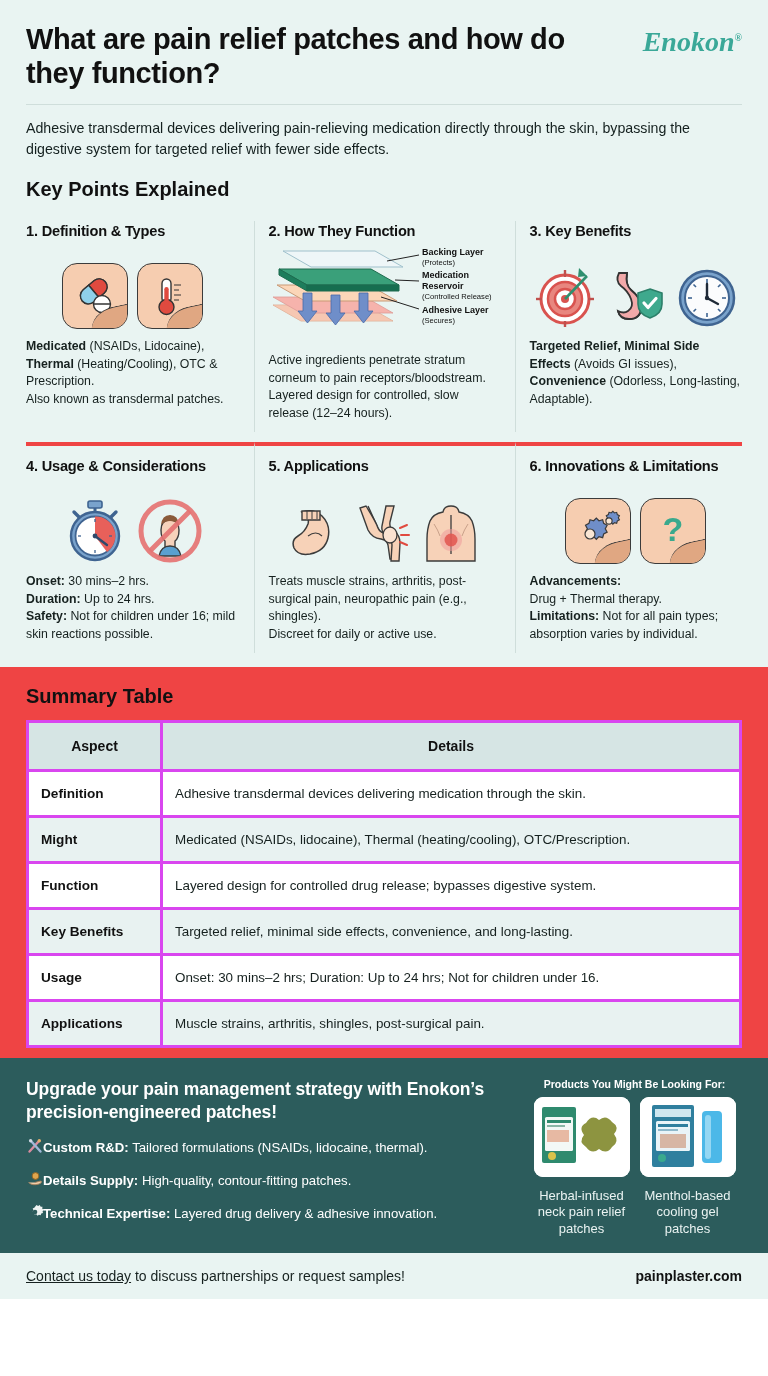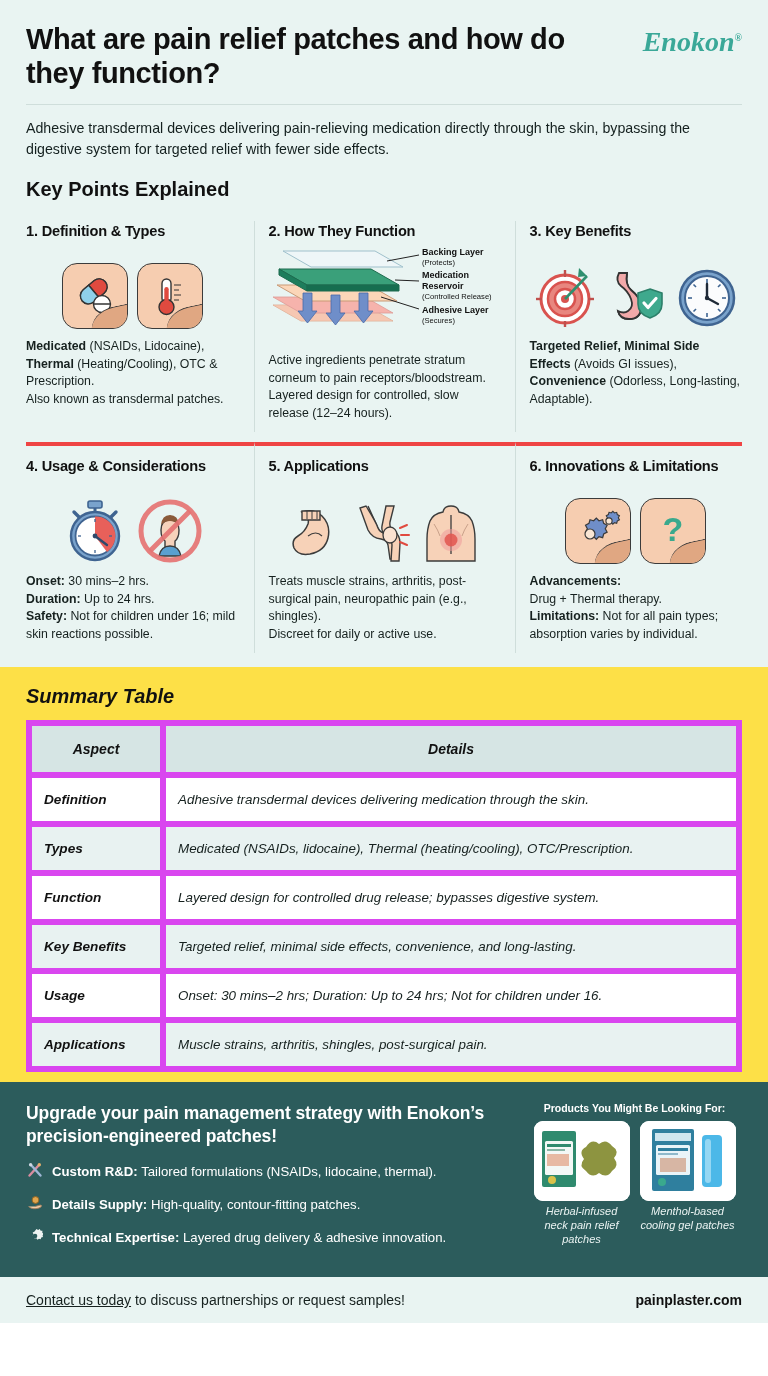--- a/index.html
+++ b/index.html
@@ -36,44 +36,44 @@
   .icons { display: flex; align-items: flex-end; justify-content: center; gap: 9px; margin: 4px 0 9px 0; min-height: 82px; }
 
   
   .patch { width: 66px; height: 66px; border-radius: 15px; background: #f6cdb0;
            border: 1.6px solid #3b3b3b; display: flex; align-items: center; justify-content: center;
            position: relative; overflow: hidden; }
   .patch::after { content: ""; position: absolute; right: -8px; bottom: -14px; width: 44px; height: 34px;
            background: #e0a782; border-top: 1.4px solid #3b3b3b; border-radius: 60% 10% 0 0; transform: rotate(-12deg); }
 
   
-  .table-section { background: #fde047; padding: 18px 26px 10px 26px; flex: 1; font-style: italic; }
+  .table-section { background: #ef4444; padding: 18px 26px 10px 26px; flex: 1; }
   .table-title { font-size: 20px; font-weight: bold; color: #111; margin-bottom: 12px; }
   table { width: 100%; border-collapse: collapse; }
-  th, td { border: 6px solid #d946ef; text-align: left; }
+  th, td { border: 3px solid #d946ef; text-align: left; }
   th { background: #d6e5e4; font-size: 14px; font-weight: bold; color: #111; padding: 15px 10px; text-align: center; }
   th.aspect-h { width: 134px; }
   td.k { font-size: 13.6px; font-weight: bold; color: #111; padding: 14px 12px; width: 134px; }
   td.v { font-size: 13.4px; color: #16211f; padding: 14px 12px; }
   tr.alt td { background: #e8f2f1; }
   tr.plain td { background: #ffffff; }
 
   
   .cta { background: #2c5c5c; color: #fff; padding: 20px 26px 16px 26px; display: flex; gap: 14px; }
   .cta-left { flex: 1 1 auto; min-width: 0; }
   .cta h2 { font-size: 17.5px; font-weight: bold; line-height: 1.3; margin-bottom: 14px; letter-spacing: -0.1px; }
-  .cta-item { display: flex; align-items: center; gap: 9px; margin-bottom: 13px; font-size: 13.2px; line-height: 1.3; }
+  .cta-item { display: flex; align-items: center; margin-bottom: 13px; font-size: 13.2px; line-height: 1.3; }
   .cta-item b { font-weight: bold; }
   .cta-ico { width: 17px; text-align: center; font-size: 14px; flex: 0 0 17px; }
   .cta-right { flex: 0 0 215px; text-align: center; }
   .cta-right .pl { font-size: 10.5px; font-weight: bold; margin-bottom: 7px; }
   .prods { display: flex; gap: 10px; justify-content: center; }
   .prod { width: 96px; }
   .prod .shot { width: 96px; height: 80px; background: #fff; border-radius: 9px; position: relative; overflow: hidden; }
-  .prod .cap { font-size: 11px; line-height: 1.25; margin-top: 4px; color: #eaf3f2; font-style: italic; }
+  .prod .cap { font-size: 13px; line-height: 1.25; margin-top: 11px; color: #eaf3f2; }
 
   
   .footer { background: #e9f4f2; padding: 15px 26px; display: flex; justify-content: space-between;
             align-items: center; font-size: 14px; color: #16211f; }
   .footer .link { text-decoration: underline; font-weight: normal; }
   .footer .dom { font-weight: bold; color: #111; }
 </style>
 </head>
 <body>
 
@@ -316,21 +316,21 @@
           <th class="aspect-h">Aspect</th>
           <th>Details</th>
         </tr>
       </thead>
       <tbody>
         <tr class="plain">
           <td class="k">Definition</td>
           <td class="v">Adhesive transdermal devices delivering medication through the skin.</td>
         </tr>
         <tr class="alt">
-          <td class="k">Types</td>
+          <td class="k">Might</td>
           <td class="v">Medicated (NSAIDs, lidocaine), Thermal (heating/cooling), OTC/Prescription.</td>
         </tr>
         <tr class="plain">
           <td class="k">Function</td>
           <td class="v">Layered design for controlled drug release; bypasses digestive system.</td>
         </tr>
         <tr class="alt">
           <td class="k">Key Benefits</td>
           <td class="v">Targeted relief, minimal side effects, convenience, and long-lasting.</td>
         </tr>

